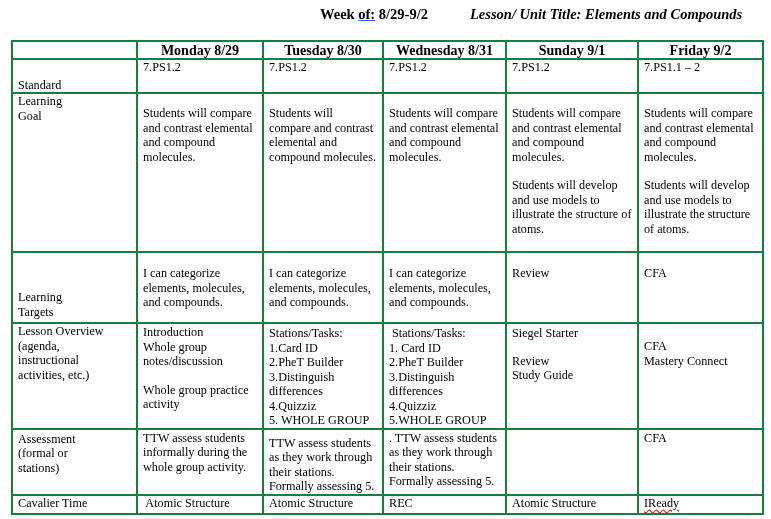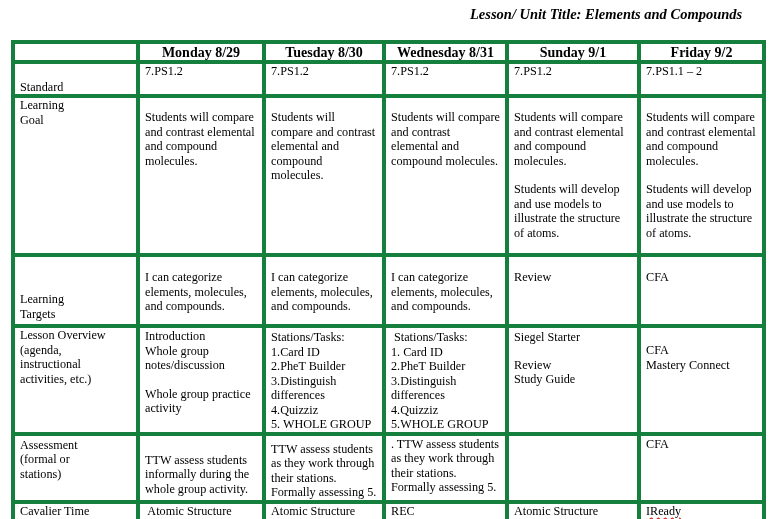--- a/index.html
+++ b/index.html
@@ -5,33 +5,34 @@
   html, body { margin: 0; padding: 0; background: #ffffff; }
   body { width: 771px; height: 519px; position: relative; overflow: hidden; font-family: "Liberation Serif", serif; color: #000; }
   .title-bar { position: absolute; top: 6px; left: 20px; right: 0; height: 20px; font-weight: bold; font-size: 14.5px; white-space: nowrap; }
   .title-bar span { position: absolute; top: 0; }
   .t-teacher { left: 0; }
   .t-week { left: 300px; }
   .t-lesson { left: 450px; font-style: italic; }
   sup { font-size: 9px; vertical-align: 5px; line-height: 0; }
   .ul-blue { text-decoration: underline; text-decoration-color: #2b5fd9; }
   table.plan { position: absolute; top: 40px; left: 11px; width: 751px; border-collapse: collapse; table-layout: fixed; }
-  table.plan td, table.plan th { border: 4px solid #15803d; vertical-align: top; padding: 0 5px; font-size: 12.2px; line-height: 14.5px; font-weight: normal; text-align: left; }
+  table.plan td, table.plan th { border: 2px solid #15803d; vertical-align: top; padding: 0 5px; font-size: 12.2px; line-height: 14.5px; font-weight: normal; text-align: left; }
   table.plan th.day { font-weight: bold; font-size: 14px; text-align: center; padding: 1px 2px 0 2px; line-height: 15px; }
   td.rowhead { font-weight: bold; font-size: 14.2px; text-align: center; vertical-align: middle; line-height: 16px; }
   td.rowhead.bottom { vertical-align: bottom; }
   .small { font-size: 10.7px; line-height: 13px; }
   .sq-red { text-decoration: underline wavy #d22; text-underline-offset: 2px; }
   .gap { height: 14px; }
   p { margin: 0; }
 </style>
 </head>
 <body>
 
 <div class="title-bar">
+  <span class="t-week"><span style="position:static">Week </span><span style="position:static" class="ul-blue">of:</span><span style="position:static"> 8/29-9/2</span></span>
   <span class="t-lesson">Lesson/ Unit Title: Elements and Compounds</span>
 </div>
 
 <table class="plan">
   <colgroup>
     <col style="width:125px">
       <col style="width:126px">
       <col style="width:120px">
       <col style="width:123px">
       <col style="width:132px">
@@ -128,21 +129,21 @@
       <p>Mastery Connect</p>
     </td>
   </tr>
 
   <tr style="height:66px">
     <td class="rowhead" style="vertical-align:top;padding-top:2px">
       <p>Assessment</p>
       <p>(formal or</p>
       <p>stations)</p>
     </td>
-    <td style="padding-top:17px">TTW assess students informally during the whole group activity.</td>
+    <td style="padding-top:1px">TTW assess students informally during the whole group activity.</td>
     <td style="padding-top:6px">TTW assess students as they work through their stations. Formally assessing 5.</td>
     <td style="padding-top:1px">. TTW assess students as they work through their stations. Formally assessing 5.</td>
     <td style="padding-top:1px"></td>
     <td style="padding-top:1px">CFA</td>
   </tr>
 
   <tr style="height:19px">
     <td class="rowhead" style="vertical-align:top">Cavalier Time</td>
     <td style="white-space:pre"> Atomic Structure</td>
     <td>Atomic Structure</td>

